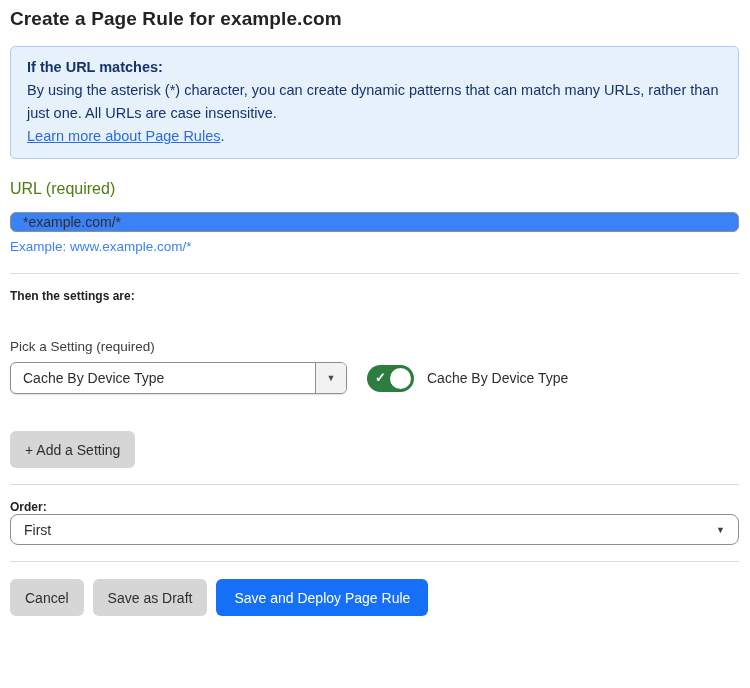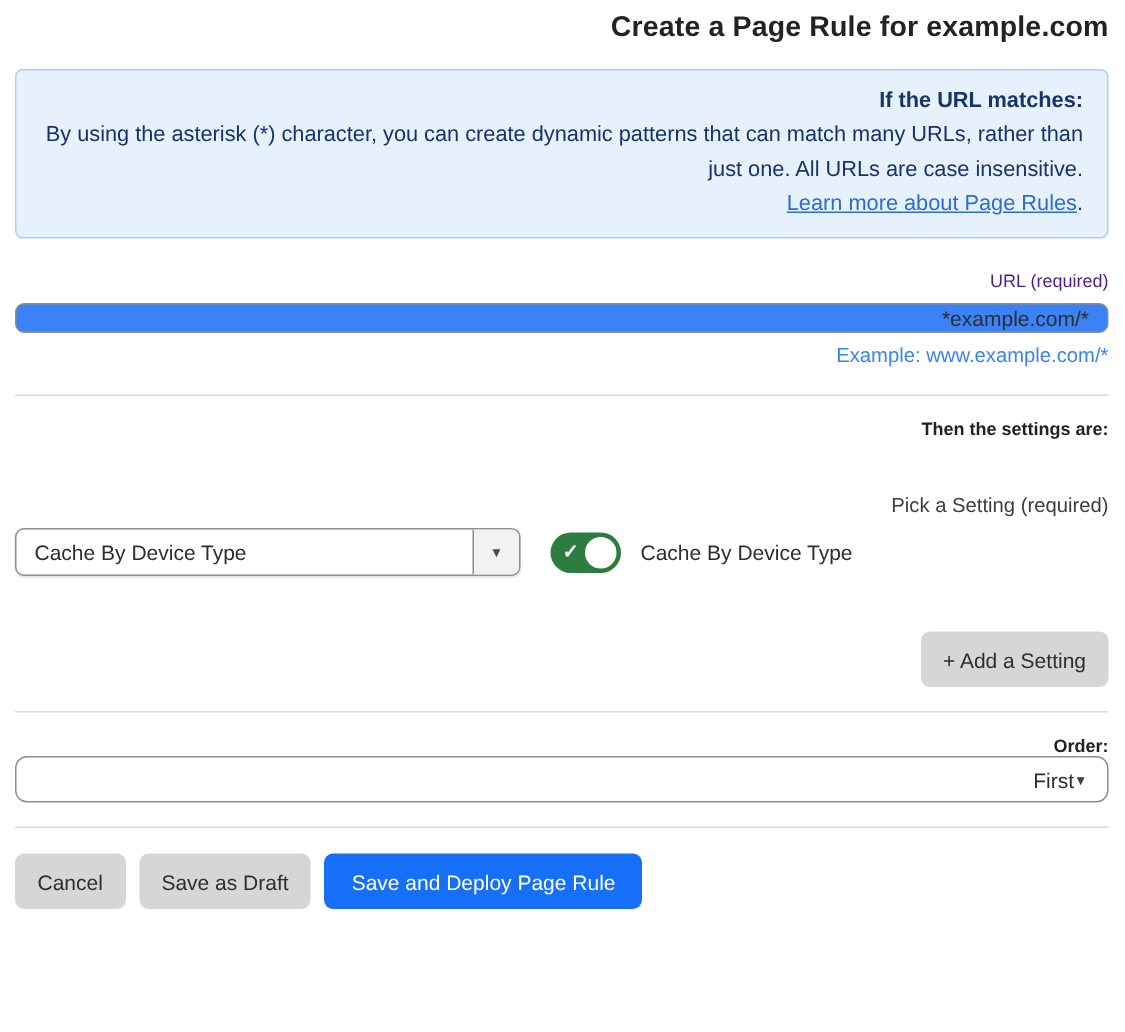--- a/index.html
+++ b/index.html
@@ -1,15 +1,15 @@
 <!DOCTYPE html>
 <html><head>
 <meta charset="utf-8">
 <style>
-  * { box-sizing: border-box; margin: 0; padding: 0; text-align: right; }
+  * { box-sizing: border-box; margin: 0; padding: 0; }
   html, body { width: 750px; height: 688px; background: #ffffff; }
   body {
     font-family: "Liberation Sans", sans-serif;
     color: #2b2b2b;
     -webkit-font-smoothing: antialiased;
   }
   .page { width: 750px; height: 688px; padding: 8px 11px 0 10px; overflow: hidden; }
 
   .page-title {
     font-size: 19px;
@@ -23,28 +23,28 @@
   .info-box {
     background: #e7f1fb;
     border: 1px solid #abd0ef;
     border-radius: 5px;
     padding: 9px 16px 10px 16px;
     color: #16336b;
     font-size: 14.5px;
     line-height: 23px;
     margin-bottom: 21px;
   }
-  .info-box .info-heading { font-weight: bold; margin-left: 36px; }
+  .info-box .info-heading { font-weight: bold; }
   .info-box a.info-link {
     color: #2b6cd9;
     text-decoration: underline;
     cursor: pointer;
   }
 
-  .field-label { font-size: 12px; color: #4c1d95; margin-bottom: 8px; }
+  .field-label { font-size: 16px; color: #4d7c0f; margin-bottom: 14px; }
 
   .text-input {
     width: 100%;
     height: 20px;
     border: 1px solid #8e8e8e;
     border-radius: 6px;
     padding: 0 12px;
     font-size: 14px;
     color: #2e2e2e;
     font-family: "Liberation Sans", sans-serif;

